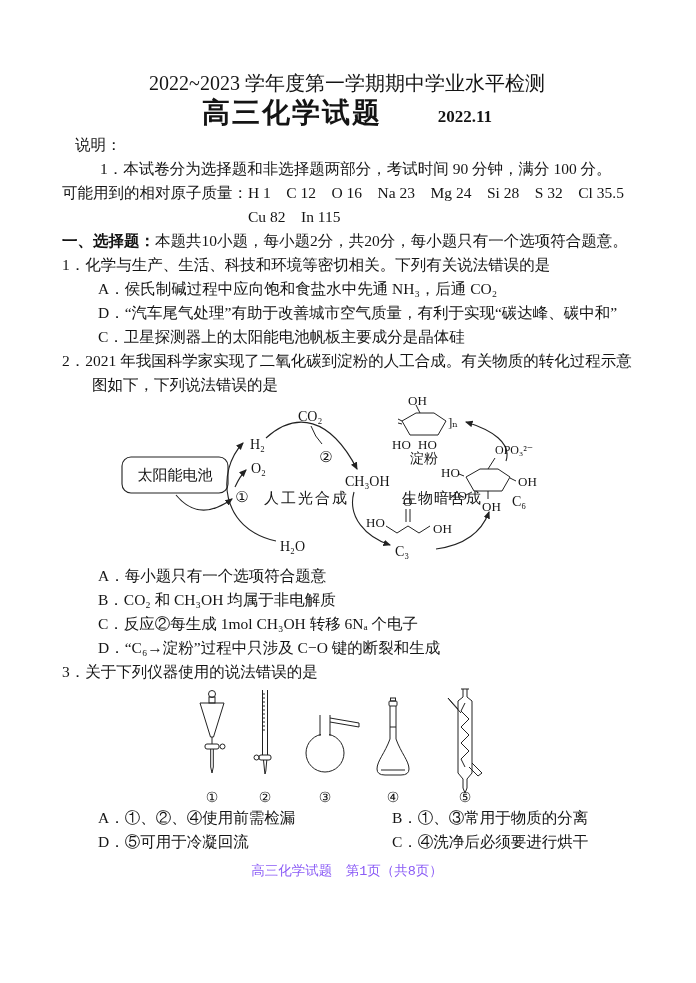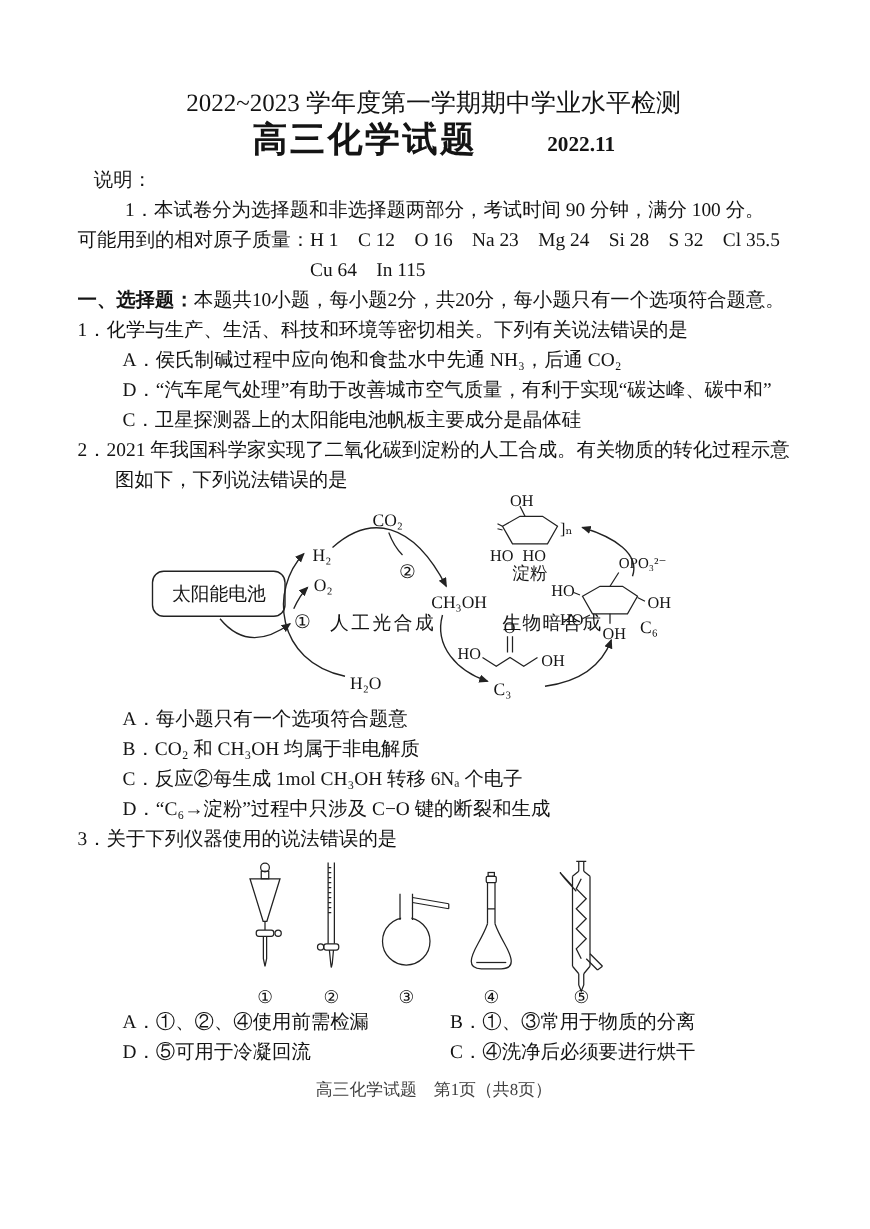--- a/index.html
+++ b/index.html
@@ -13,46 +13,46 @@
   .h2{text-align:center;margin-top:4px;margin-bottom:4px;white-space:nowrap;}
   .h2 .title{font-size:28px;font-weight:bold;letter-spacing:2px;display:inline-block;vertical-align:baseline;}
   .h2 .date{font-size:17px;font-weight:bold;margin-left:52px;display:inline-block;vertical-align:baseline;}
   .shuoming{margin-left:13px;}
   .inst{margin-left:38px;}
   .inst.hang{padding-left:22px;text-indent:-22px;}
   .masses2{margin-left:186px;}
   .sec .lead{font-weight:bold;}
   .stem{padding-left:30px;text-indent:-30px;}
   .opt{margin-left:36px;}
-  .q3opts{margin-left:36px;display:grid;grid-template-columns:262px auto;}
+  .q3opts{margin-left:36px;display:grid;grid-template-columns:262px auto;gap:32px;}
   .fig{display:block;}
   .fig1{margin-left:52px;margin-top:2px;margin-bottom:2px;}
   .fig2{margin-left:120px;margin-top:3px;margin-bottom:1px;}
   svg{overflow:visible;}
   svg text{font-family:"Liberation Serif","DejaVu Serif",serif;fill:#141414;}
   .ln{stroke:#222;stroke-width:1.1;fill:none;}
   .ln2{stroke:#222;stroke-width:1;fill:none;}
-  .footer{text-align:center;font-size:13.5px;margin-top:6px;color:#404040;}
+  .footer{text-align:center;font-size:13.5px;margin-top:6px;color:#8b5cf6;font-family:Liberation Mono, monospace;}
 </style>
 </head>
 <body>
 
 <div class="page">
 
   <div class="h1">2022~2023 学年度第一学期期中学业水平检测</div>
   <div class="h2">
     <span class="title">高三化学试题</span>
     <span class="date">2022.11</span>
   </div>
 
   <div class="shuoming">说明：</div>
   <div class="inst">1．本试卷分为选择题和非选择题两部分，考试时间 90 分钟，满分 100 分。</div>
 
   <div class="masses1">可能用到的相对原子质量：H 1　C 12　O 16　Na 23　Mg 24　Si 28　S 32　Cl 35.5</div>
-  <div class="masses2">Cu 64　In 115</div>
+  <div class="masses2">Cu 82　In 115</div>
 
   <div class="sec">
     <span class="lead">一、选择题：</span><span>本题共10小题，每小题2分，共20分，每小题只有一个选项符合题意。</span>
   </div>
 
   <div class="stem">1．化学与生产、生活、科技和环境等密切相关。下列有关说法错误的是</div>
   <div class="opt">A．侯氏制碱过程中应向饱和食盐水中先通 NH₃，后通 CO₂</div>
   <div class="opt">D．“汽车尾气处理”有助于改善城市空气质量，有利于实现“碳达峰、碳中和”</div>
   <div class="opt">C．卫星探测器上的太阳能电池帆板主要成分是晶体硅</div>
 

